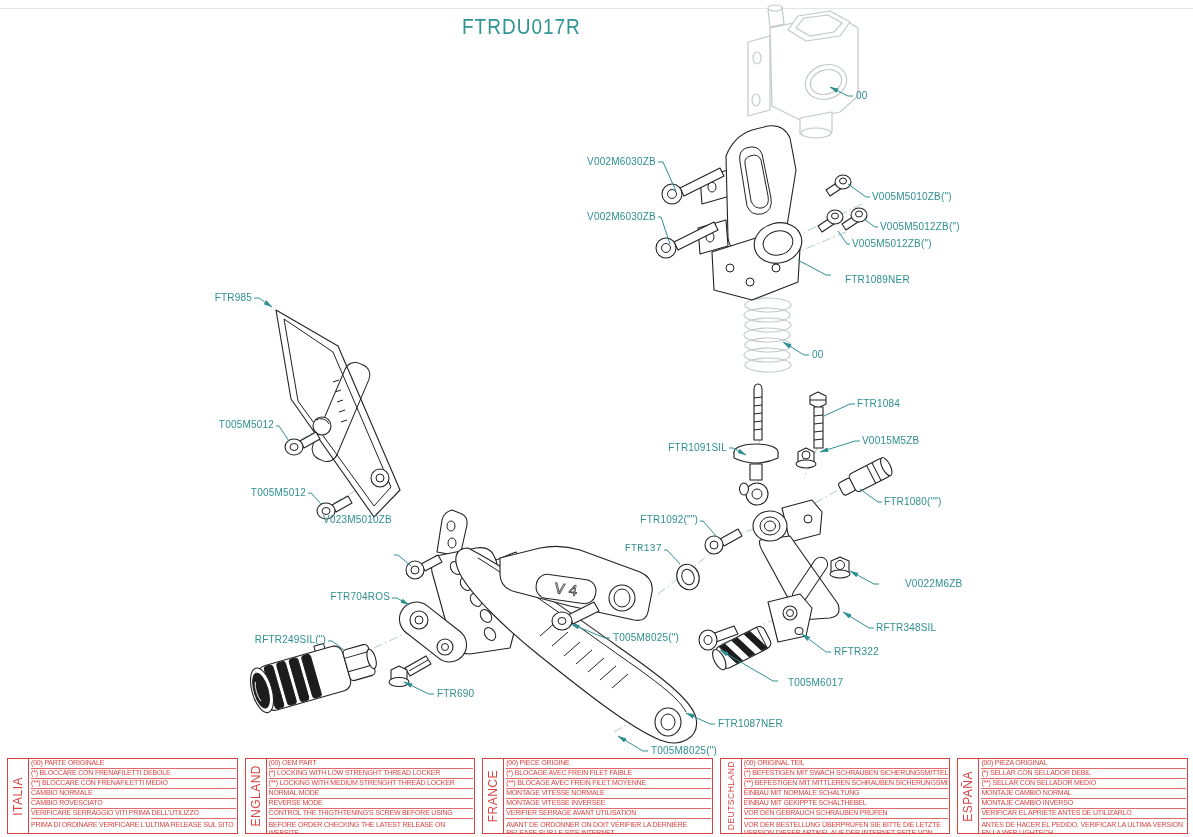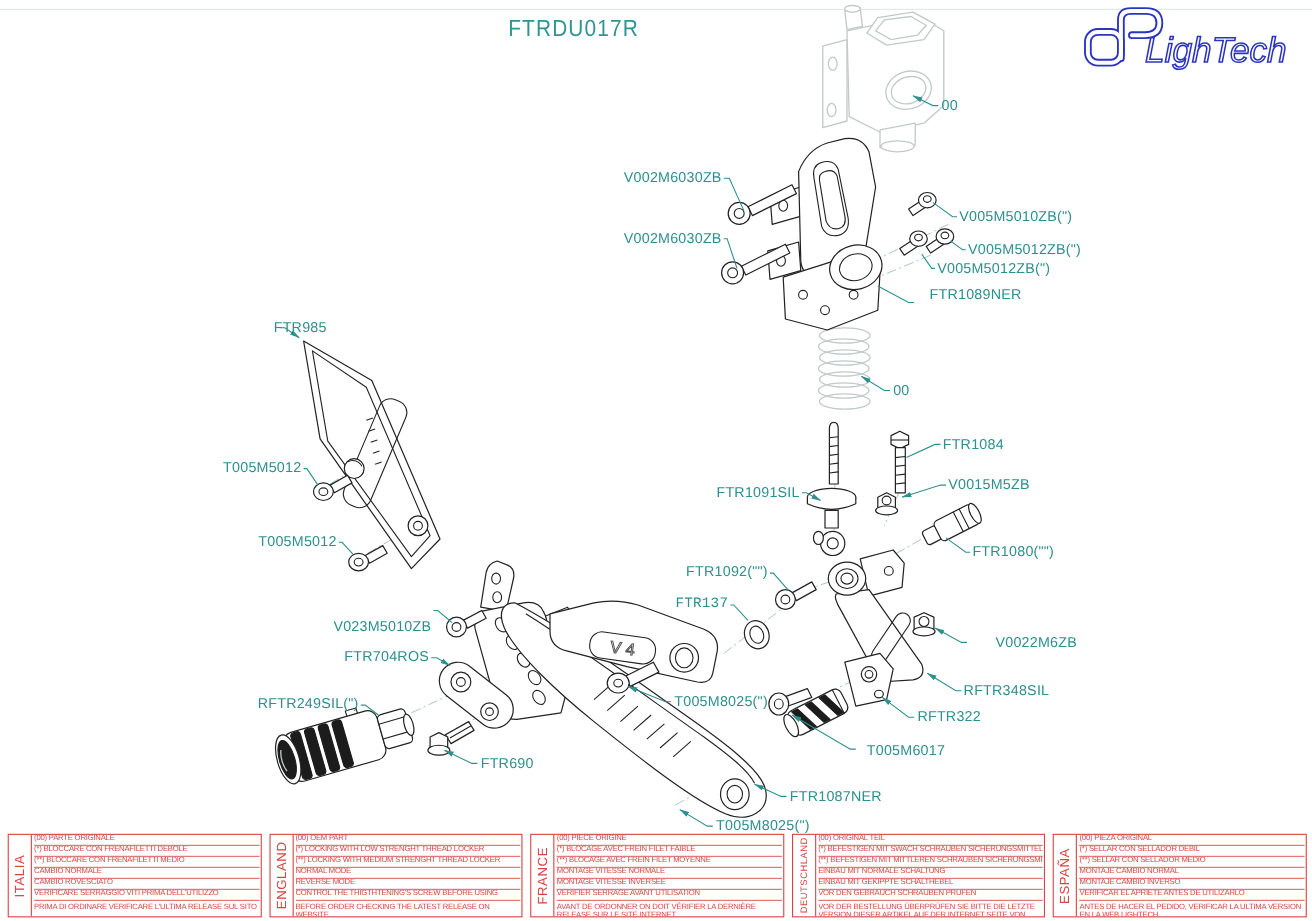--- a/index.html
+++ b/index.html
@@ -12,21 +12,21 @@
   
   svg.drawing{position:absolute;left:0;top:0;}
   .blk{fill:#ffffff;stroke:#222;stroke-width:1.1;stroke-linejoin:round;}
   .blkn{fill:none;stroke:#222;stroke-width:1;stroke-linejoin:round;}
   .dark{fill:#1c1c1c;stroke:#1c1c1c;}
   .gry{fill:#ffffff;stroke:#c2c9c9;stroke-width:1.2;stroke-linejoin:round;}
   .gryn{fill:none;stroke:#c2c9c9;stroke-width:1.2;}
   .dd{fill:none;stroke:#a6c6c2;stroke-width:0.9;stroke-dasharray:9 3 2 3;}
   .leader{fill:none;stroke:#2e8f8f;stroke-width:1;}
   
-  #labels-layer div{position:absolute;color:#2e8f8f;font-size:13px;white-space:nowrap;
+  #labels-layer div{position:absolute;color:#2e8f8f;font-size:10px;white-space:nowrap;
       letter-spacing:.2px;transform:translateY(-55%);}
   
   .footer{position:absolute;left:7px;right:5px;bottom:3px;height:76px;display:flex;gap:7px;}
   .ft{flex:1;border:1px solid #d94343;display:flex;min-width:0;background:#fff;}
   .ft-lang{width:20px;border-right:1px solid #d94343;display:flex;align-items:center;
            justify-content:center;overflow:hidden;}
   .ft-lang span{writing-mode:vertical-rl;transform:rotate(180deg);color:#d94343;
            font-size:12px;letter-spacing:.5px;font-weight:400;}
   .ft-rows{flex:1;display:flex;flex-direction:column;color:#d94343;font-size:7px;
            line-height:8.6px;min-width:0;padding:0 1px 0 2px;letter-spacing:-0.2px;}
@@ -35,35 +35,20 @@
            padding-top:2px;height:auto;}
 </style>
 </head>
 <body>
 
 <div class="page">
   <div class="top-rule"></div>
 
   <div class="title">FTRDU017R</div>
 
-  <div class="logo">
-    <svg width="206" height="60" viewBox="0 0 206 60">
-      <g>
-        <g stroke="#2b34c2" stroke-width="7" fill="none" stroke-linejoin="round" stroke-linecap="round">
-          <rect x="6" y="25" width="30" height="28" rx="9"></rect>
-          <path d="M36 49 L36 14 Q36 6 45 6 L59 6 Q71 6 71 17 Q71 28 58 28 L46 28"></path>
-        </g>
-        <g stroke="#ffffff" stroke-width="3.6" fill="none" stroke-linejoin="round" stroke-linecap="round">
-          <rect x="6" y="25" width="30" height="28" rx="9"></rect>
-          <path d="M36 49 L36 14 Q36 6 45 6 L59 6 Q71 6 71 17 Q71 28 58 28 L46 28"></path>
-        </g>
-      </g>
-      <text x="58" y="52" font-family="Liberation Sans, sans-serif" font-style="italic" font-size="32" fill="#ffffff" stroke="#2b34c2" stroke-width="1.4">LighTech</text>
-    </svg>
-  </div>
 
   <svg class="drawing" width="1193" height="837" viewBox="0 0 1193 837">
     <defs>
       <marker id="arr" markerWidth="9" markerHeight="6" refX="0.5" refY="3" orient="auto">
         <path d="M9,0.6 L0,3 L9,5.4 Z" fill="#2e8f8f"></path>
       </marker>
     </defs>
 
     <g>
       <path class="dd" d="M686,186 L762,158"></path>
@@ -355,36 +340,36 @@
       </g>
   </svg>
 
   <div id="labels-layer">
       <div style="top: 96px; left: 856px; color: rgb(46, 143, 143);">00</div>
       <div style="top: 162px; right: 537px; color: rgb(46, 143, 143);">V002M6030ZB</div>
       <div style="top: 217px; right: 537px; color: rgb(46, 143, 143);">V002M6030ZB</div>
       <div style="top: 197px; left: 872px; color: rgb(46, 143, 143);">V005M5010ZB(")</div>
       <div style="top: 227px; left: 880px; color: rgb(46, 143, 143);">V005M5012ZB(")</div>
       <div style="top: 244px; left: 852px; color: rgb(46, 143, 143);">V005M5012ZB(")</div>
-      <div style="top: 268px; left: 833px; color: rgb(46, 143, 143); padding-left: 12px;">FTR1089NER</div>
+      <div style="top: 280px; left: 833px; color: rgb(46, 143, 143); padding-left: 12px;">FTR1089NER</div>
       <div style="top: 355px; left: 812px; color: rgb(46, 143, 143);">00</div>
-      <div style="top: 298px; right: 896px; color: rgb(46, 143, 143);">FTR985</div>
+      <div style="top: 298px; right: 941px; color: rgb(46, 143, 143);">FTR985</div>
       <div style="top: 425px; right: 919px; color: rgb(46, 143, 143);">T005M5012</div>
       <div style="top: 493px; right: 887px; color: rgb(46, 143, 143);">T005M5012</div>
       <div style="top: 448px; right: 466px; color: rgb(46, 143, 143);">FTR1091SIL</div>
       <div style="top: 404px; left: 857px; color: rgb(46, 143, 143); text-align: right;">FTR1084</div>
       <div style="top: 441px; left: 862px; color: rgb(46, 143, 143);">V0015M5ZB</div>
       <div style="top: 502px; left: 884px; color: rgb(46, 143, 143);">FTR1080("")</div>
       <div style="top: 520px; right: 495px; color: rgb(46, 143, 143);">FTR1092("")</div>
       <div style="top: 549px; right: 531px; color: rgb(46, 143, 143); font-family: Liberation Mono, monospace;">FTR137</div>
       <div style="top: 584px; left: 881px; color: rgb(46, 143, 143); margin-left: 24px;">V0022M6ZB</div>
       <div style="top: 628px; left: 876px; color: rgb(46, 143, 143);">RFTR348SIL</div>
       <div style="top: 652px; left: 834px; color: rgb(46, 143, 143);">RFTR322</div>
       <div style="top: 683px; left: 788px; color: rgb(46, 143, 143);">T005M6017</div>
-      <div style="top: 570px; right: 801px; color: rgb(46, 143, 143); margin-left: 24px;">V023M5010ZB</div>
+      <div style="top: 520px; right: 801px; color: rgb(46, 143, 143); margin-left: 24px;">V023M5010ZB</div>
       <div style="top: 597px; right: 803px; color: rgb(46, 143, 143); margin-left: 15px;">FTR704ROS</div>
       <div style="top: 640px; right: 867px; color: rgb(46, 143, 143);">RFTR249SIL(")</div>
       <div style="top: 694px; left: 437px; color: rgb(46, 143, 143);">FTR690</div>
       <div style="top: 638px; left: 613px; color: rgb(46, 143, 143);">T005M8025(")</div>
       <div style="top: 724px; left: 718px; color: rgb(46, 143, 143);">FTR1087NER</div>
       <div style="top: 751px; left: 651px; color: rgb(46, 143, 143);">T005M8025(")</div>
     </div>
 
   <div class="footer" id="footer">
       <div class="ft">

